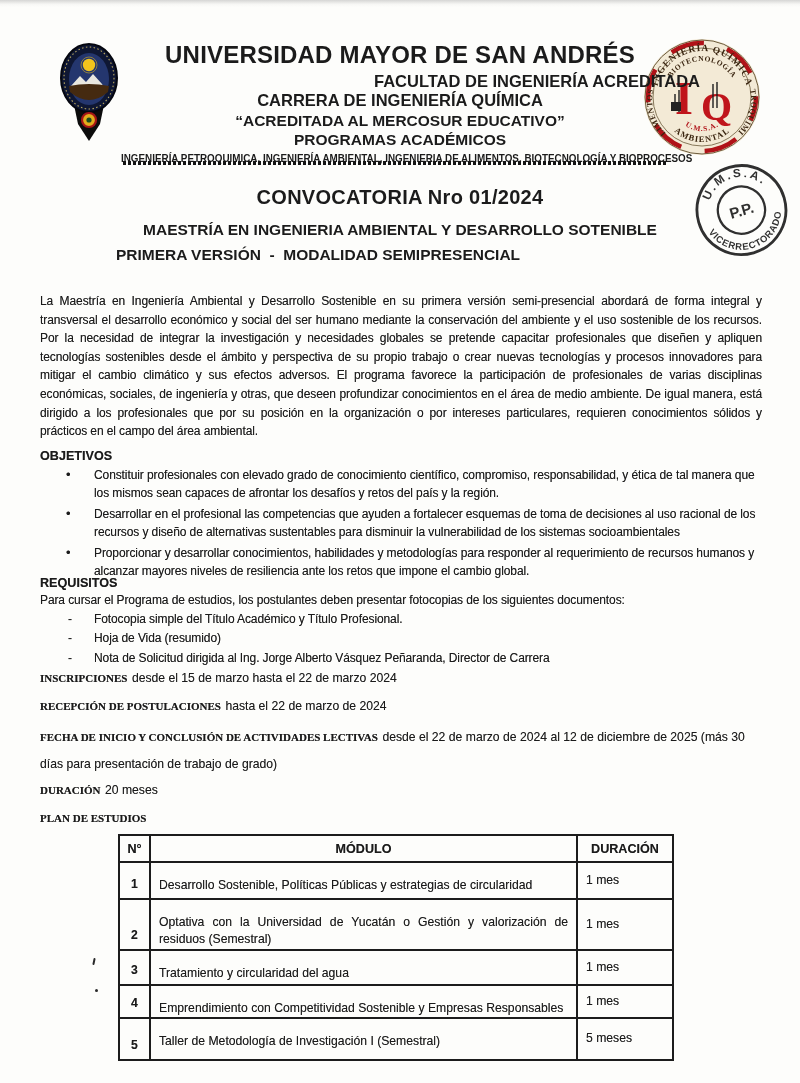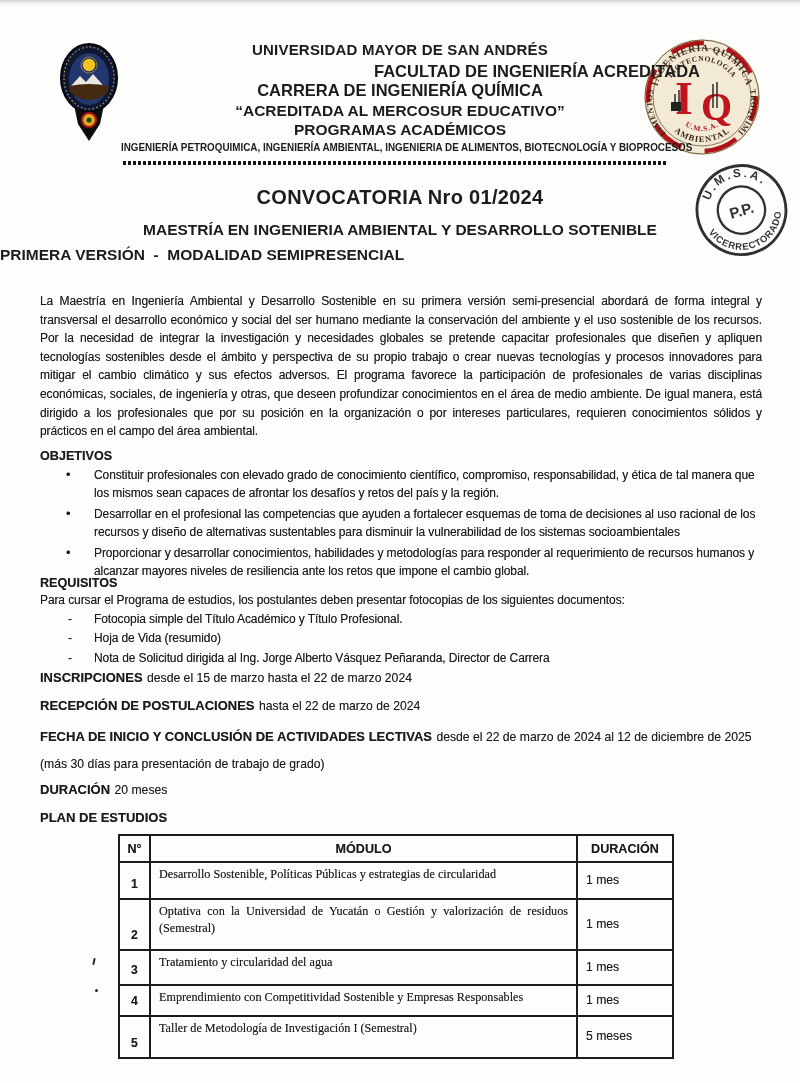--- a/index.html
+++ b/index.html
@@ -15,36 +15,36 @@
   }
   .scan-mark { position:absolute; background:#2a2a2a; border-radius:1px; }
 
   
   .crest { position:absolute; left:52px; top:40px; }
   .seal  { position:absolute; left:641px; top:36px; }
   .head-text {
     position:absolute; left:100px; top:42px; width:600px;
     text-align:center; font-weight:bold; line-height:1.12;
   }
-  .h-univ   { font-size:15px;   letter-spacing:.2px; }
+  .h-univ   { font-size:24px;   letter-spacing:.2px; }
   .h-fac    { font-size:16.5px; margin-top:3px;text-align:right; }
   .h-car    { font-size:16.5px; margin-top:1px; }
   .h-acr    { font-size:15.5px; margin-top:2px; }
   .h-prog   { font-size:15.5px; margin-top:2px; }
   .h-list   { font-size:10.6px; margin-top:4px; transform:scaleX(.93); transform-origin:center; white-space:nowrap; }
   .dotted-line {
     position:absolute; left:123px; top:161px; width:543px; height:4px;
     background-image:repeating-linear-gradient(90deg,#141414 0 3px, transparent 3px 5px);
   }
   .stamp { position:absolute; left:690px; top:158px; transform:rotate(-16deg); opacity:.92; }
 
   
   .t-conv  { position:absolute; left:0; top:186px; width:800px; text-align:center; font-size:20px; font-weight:bold; letter-spacing:.3px; }
   .t-line1 { position:absolute; left:0; top:221px; width:800px; text-align:center; font-size:15.5px; font-weight:bold; }
-  .t-line2 { position:absolute; left:0; top:246px; width:636px; text-align:left; font-size:15.5px; font-weight:bold; white-space:pre-wrap; }
+  .t-line2 { position:absolute; left:0; top:246px; width:636px; text-align:center; font-size:15.5px; font-weight:bold; white-space:pre-wrap; }
 
   
   .body-text { font-size:12px; letter-spacing:-.1px; text-shadow:0 0 .4px rgba(25,25,25,.55); }
   .sec-head { font-size:12.6px; font-weight:bold; text-shadow:0 0 .4px rgba(25,25,25,.6); }
 
   .sec-intro { position:absolute; left:40px; top:286px; width:722px; }
   .sec-intro p { margin-top:6px; line-height:18.6px; text-align:justify; }
 
   .sec-obj { position:absolute; left:40px; top:449px; width:722px; }
   .obj-list { margin-top:3px; }
@@ -52,35 +52,35 @@
   .obj-item .bullet { position:absolute; left:26px; top:0; font-size:13px; }
 
   .sec-req { position:absolute; left:40px; top:576px; width:722px; }
   .sec-req .req-intro { margin-top:1px; line-height:18.5px; }
   .req-item { position:relative; padding-left:54px; line-height:19.5px; }
   .req-item .dash { position:absolute; left:28px; top:0; }
 
   .sec-info { position:absolute; left:40px; top:668px; width:722px; }
   .info-line { line-height:17px; margin-bottom:8.5px; }
   .info-line.tall { line-height:26px; margin-bottom:3px; }
-  .info-label { font-weight:bold; font-size:13px; text-shadow:0 0 .4px rgba(25,25,25,.6); }
+  .info-label { font-weight:bold; font-size:11px; text-shadow:0 0 .4px rgba(25,25,25,.6);font-family:Liberation Serif, serif; }
   .info-text { font-size:12.2px; white-space:pre-wrap; text-shadow:0 0 .3px rgba(25,25,25,.45); }
 
   
   .plan-table {
     position:absolute; left:118px; top:834px;
     border-collapse:collapse; table-layout:fixed; width:554px;
     font-size:12.2px;
   }
   .plan-table th, .plan-table td {
     border:2px solid #1c1c1c; text-shadow:0 0 .35px rgba(25,25,25,.5);
   }
   .plan-table th { font-weight:bold; font-size:12.6px; text-align:center; height:27px; }
   td.cell-n { text-align:center; vertical-align:bottom; padding-bottom:7px; font-weight:bold; }
-  td.cell-mod { vertical-align:top; padding:3px 8px 0 8px; line-height:17px; text-align:justify;font-family:Liberation Serif, serif; }
+  td.cell-mod { vertical-align:top; padding:14px 8px 0 8px; line-height:17px; text-align:justify; }
   td.cell-dur { vertical-align:middle; padding:6px 0 8px 8px; }
   tr.r1 td { height:37px; } tr.r2 td { height:51px; } tr.r3 td { height:35px; }
   tr.r4 td { height:31px; } tr.r5 td { height:42px; }
 </style>
 </head>
 <body>
 
 <div class="page">
   <div class="scan-streak"></div>
 

